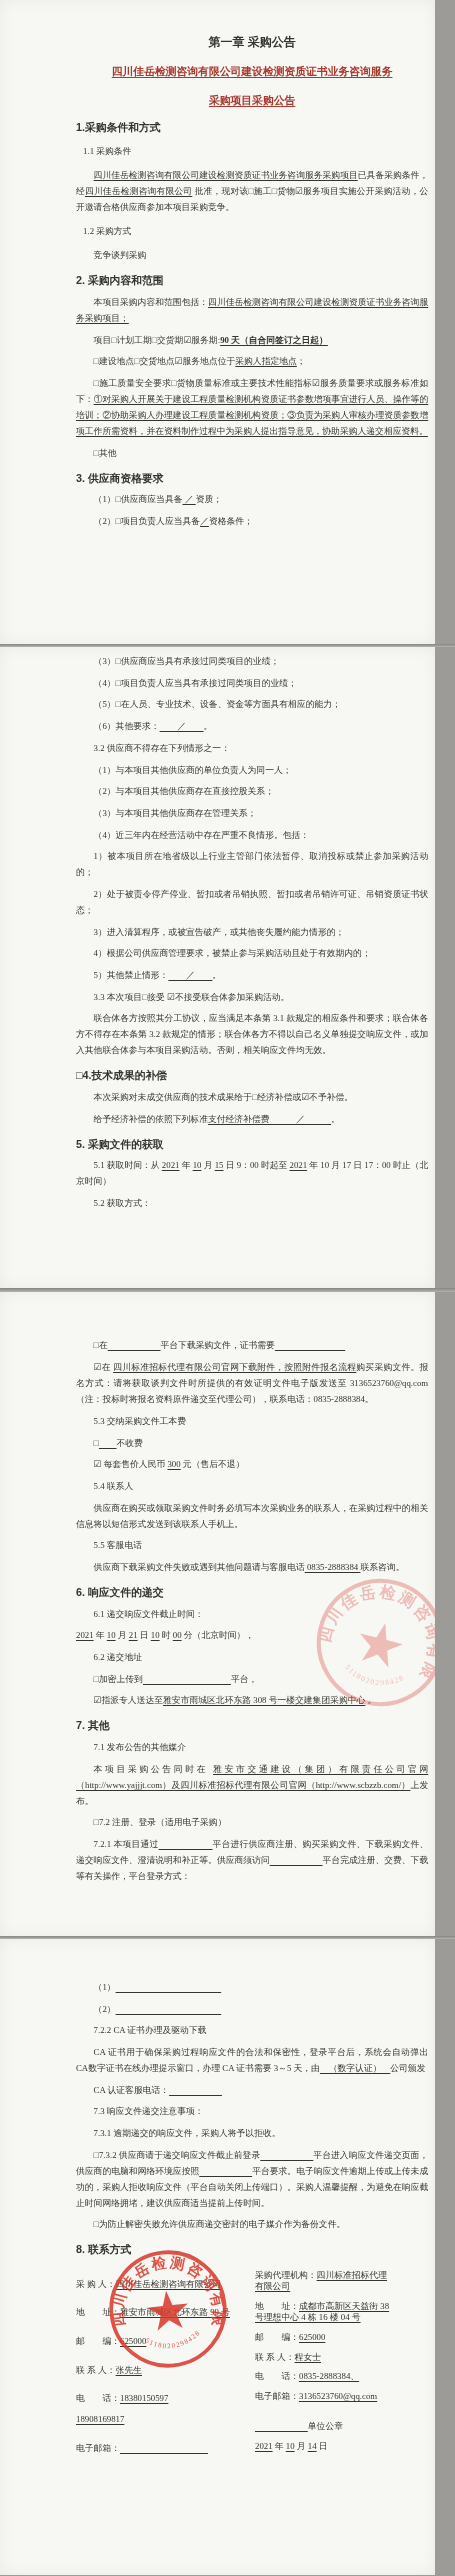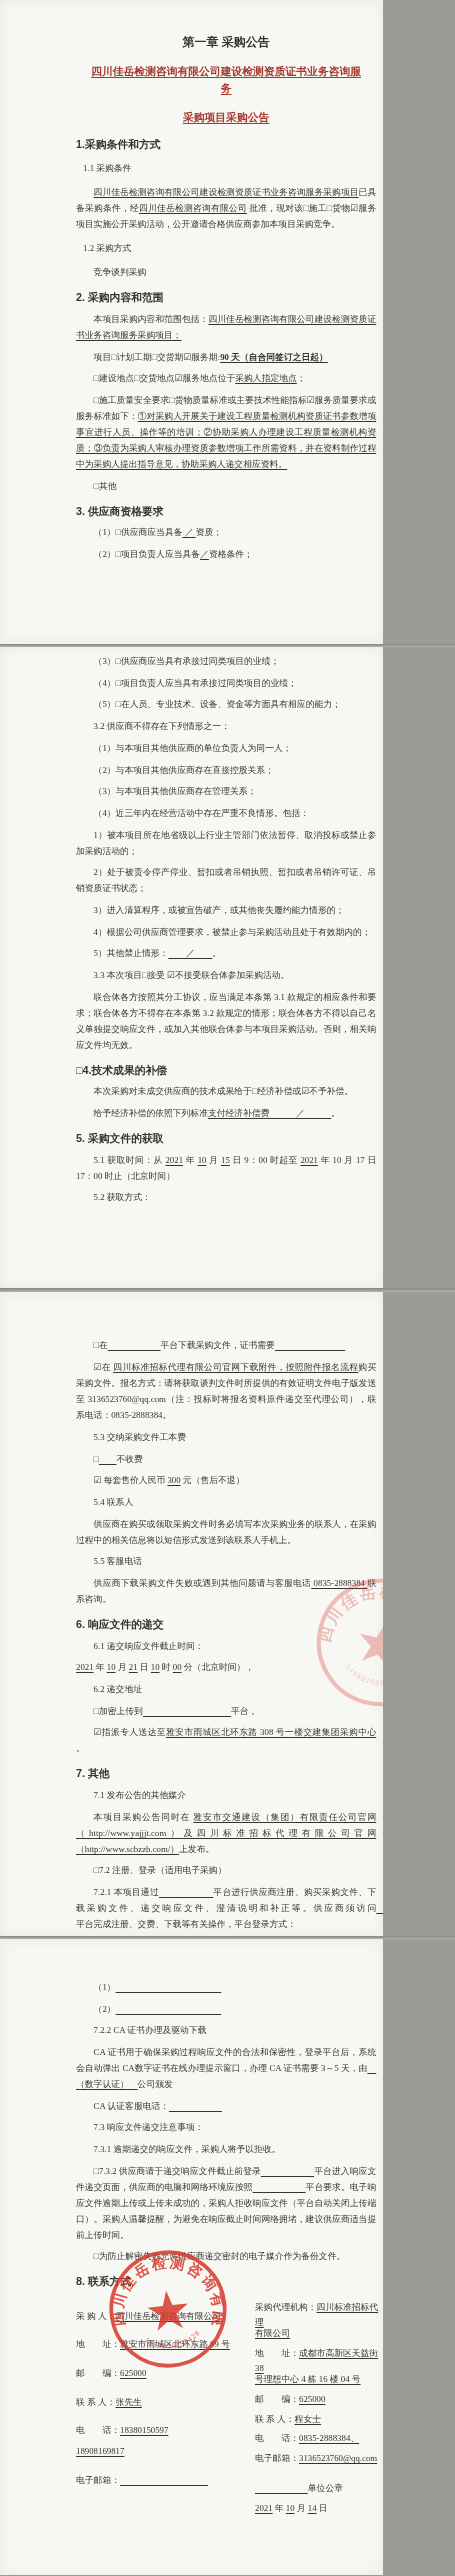--- a/index.html
+++ b/index.html
@@ -4,21 +4,21 @@
 <style>
   html,body{margin:0;padding:0;}
   body{
     width:456px;
     background:#9d9b97;
     font-family:"Liberation Serif","DejaVu Serif",serif;
     color:#35342f;
   }
   .page{
     position:relative;
-    width:383px;
+    width:435px;
     overflow:hidden;
     background:#f7f7f4;
     box-shadow:inset 0 0 16px rgba(0,0,0,.06);
   }
   .page-1{height:644px}
   .page-2{height:641px}
   .page-3{height:644px}
   .page-4{height:636px}
   .gap{height:3.4px;background:linear-gradient(#87857f,#b5b3af);}
   .blocks{padding:0 6.8px 0 76px;}
@@ -91,20 +91,21 @@
       <div class="blk p"><span>（2）□项目负责人应当具备</span><span class="u">／</span><span>资格条件；</span></div>
     </div>
 </section>
 <div class="gap"></div>
 
 <section class="page page-2">
   <div class="blocks pad2">
       <div class="blk p"><span>（3）□供应商应当具有承接过同类项目的业绩；</span></div>
       <div class="blk p"><span>（4）□项目负责人应当具有承接过同类项目的业绩；</span></div>
       <div class="blk p"><span>（5）□在人员、专业技术、设备、资金等方面具有相应的能力；</span></div>
+      <div class="blk p"><span>（6）其他要求：</span><span class="u">　　／　　</span><span>。</span></div>
       <div class="blk p"><span>3.2 供应商不得存在下列情形之一：</span></div>
       <div class="blk p"><span>（1）与本项目其他供应商的单位负责人为同一人；</span></div>
       <div class="blk p"><span>（2）与本项目其他供应商存在直接控股关系；</span></div>
       <div class="blk p"><span>（3）与本项目其他供应商存在管理关系；</span></div>
       <div class="blk p"><span>（4）近三年内在经营活动中存在严重不良情形。包括：</span></div>
       <div class="blk p"><span>1）被本项目所在地省级以上行业主管部门依法暂停、取消投标或禁止参加采购活动的；</span></div>
       <div class="blk p"><span>2）处于被责令停产停业、暂扣或者吊销执照、暂扣或者吊销许可证、吊销资质证书状态；</span></div>
       <div class="blk p"><span>3）进入清算程序，或被宣告破产，或其他丧失履约能力情形的；</span></div>
       <div class="blk p"><span>4）根据公司供应商管理要求，被禁止参与采购活动且处于有效期内的；</span></div>
       <div class="blk p"><span>5）其他禁止情形：</span><span class="u">　　／　　</span><span>。</span></div>

